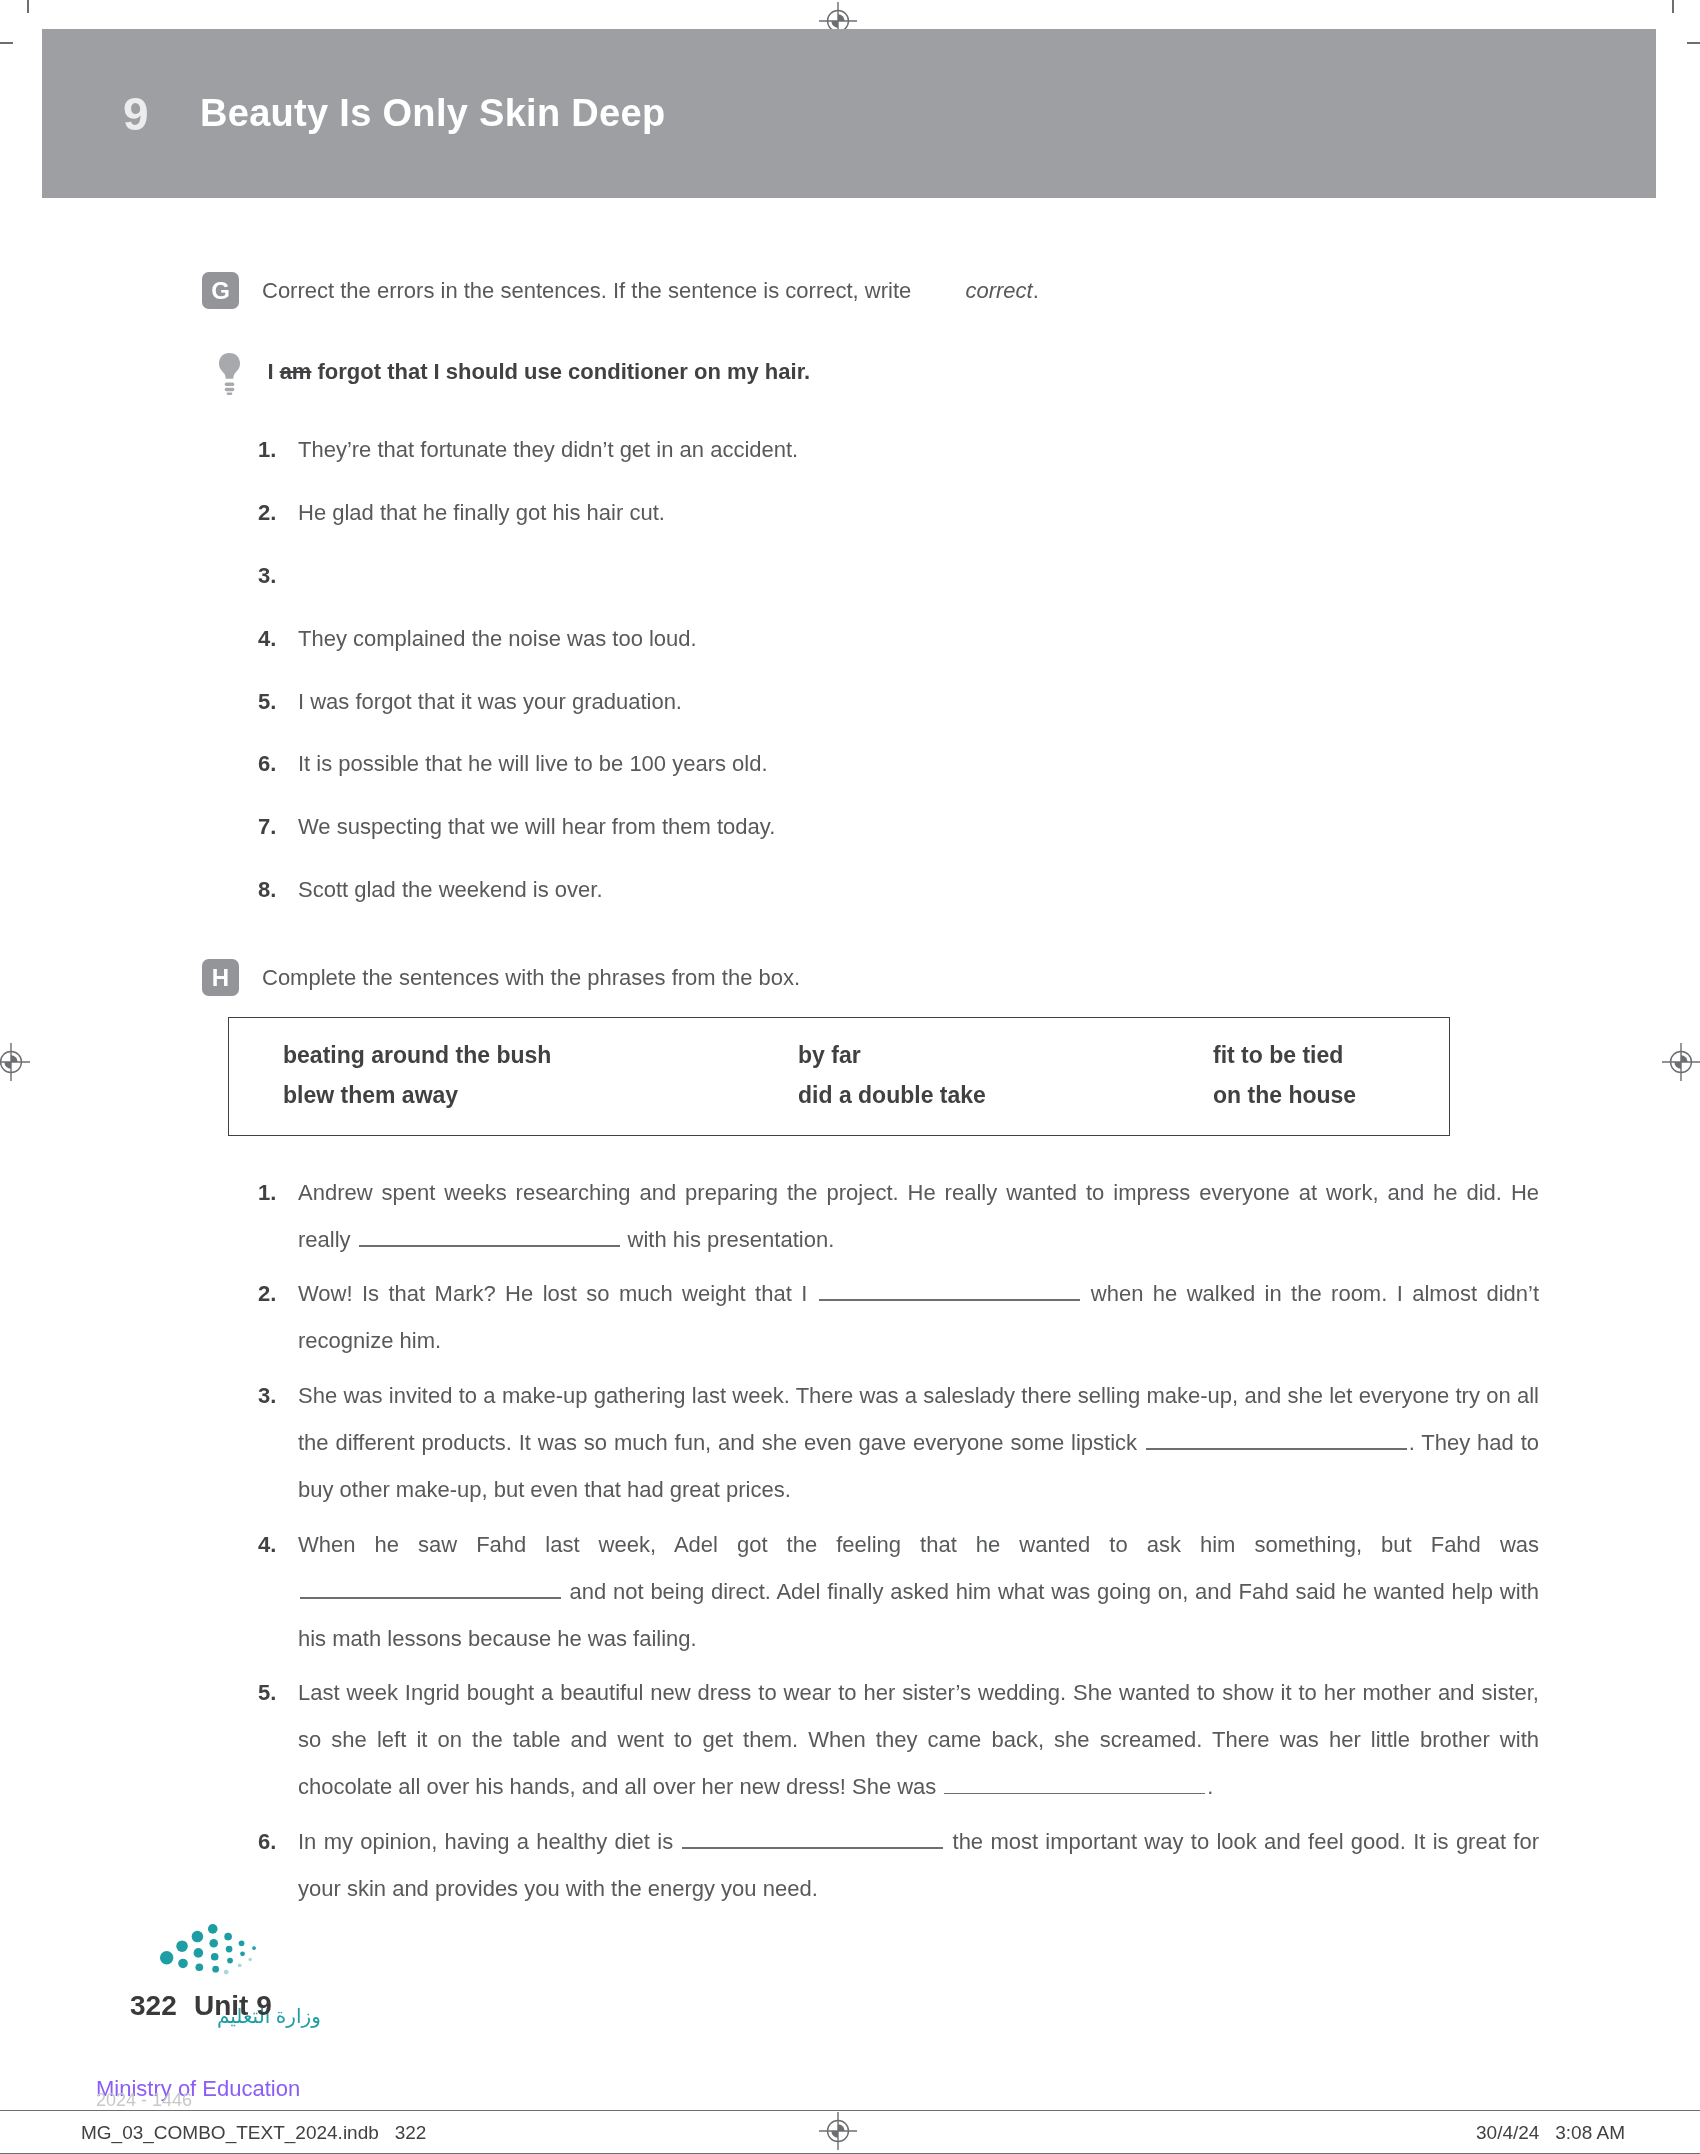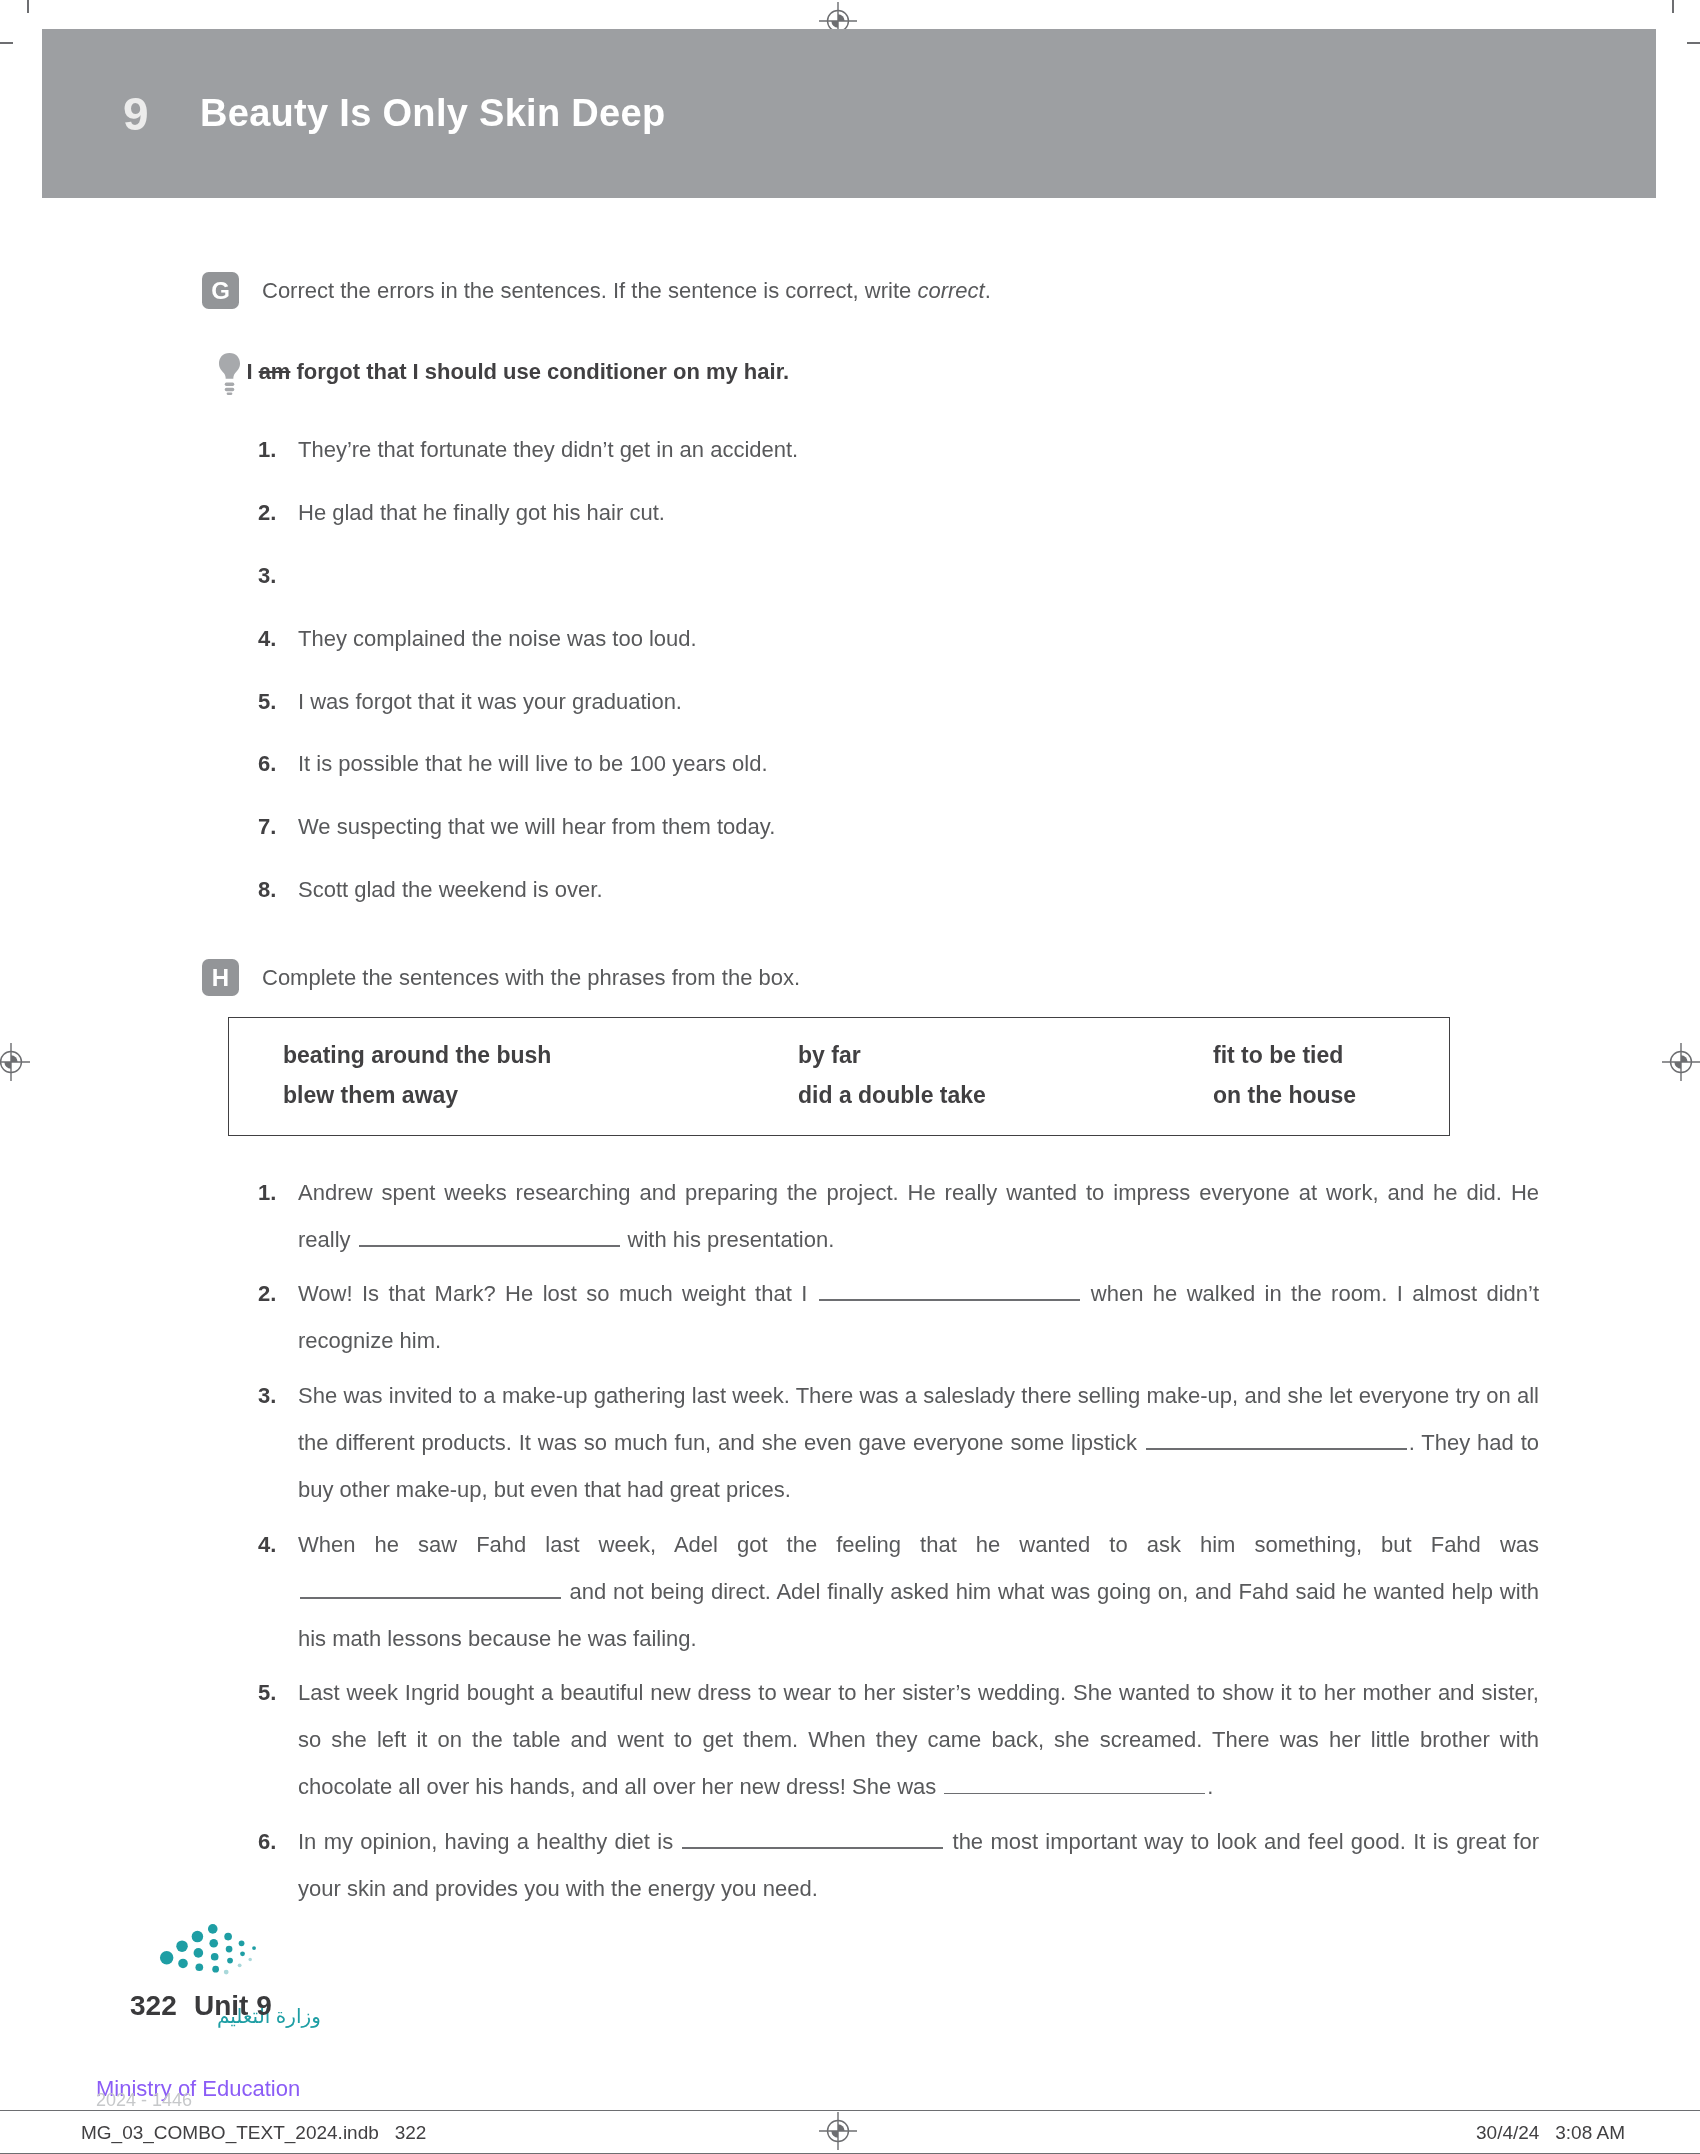--- a/index.html
+++ b/index.html
@@ -34,23 +34,23 @@
   .exercise { position:absolute; left:202px; width:1337px; }
   .exercise.g { top:272px; }
   .exercise.h { top:959px; }
   .ex-head { display:flex; align-items:flex-start; gap:23px; }
   .ex-letter {
     flex:0 0 auto; width:37px; height:37px; border-radius:6.7px;
     background:#939598; color:#ffffff; font-weight:bold; font-size:24px;
     display:flex; align-items:center; justify-content:center;
   }
   .ex-instr { font-size:22px; color:#58595b; padding-top:5.8px; }
-  .ex-instr i { font-style:italic; }
-
-  .example-row { display:flex; align-items:flex-start; gap:4px; margin:42px 0 0 15.4px;text-align:right; }
+  .ex-instr i { font-style:italic;margin-left:48px; }
+
+  .example-row { display:flex; align-items:flex-start; gap:25px; margin:42px 0 0 15.4px;text-align:right; }
   .bulb { flex:0 0 auto; }
   .example-text { font-size:22px; font-weight:bold; color:#414042; padding-top:7.7px; }
   .strike { text-decoration:line-through; }
 
   .items { margin-top:35px; padding-left:56px; }
   .exercise.h .items { margin-top:33px; }
   .num-item { display:flex; }
   .num-item .num { flex:0 0 40px; font-weight:bold; color:#414042; }
   .g-item { font-size:22px; line-height:1.45; margin-bottom:31px; }
   .h-item { font-size:22px; margin-bottom:7.7px; }

